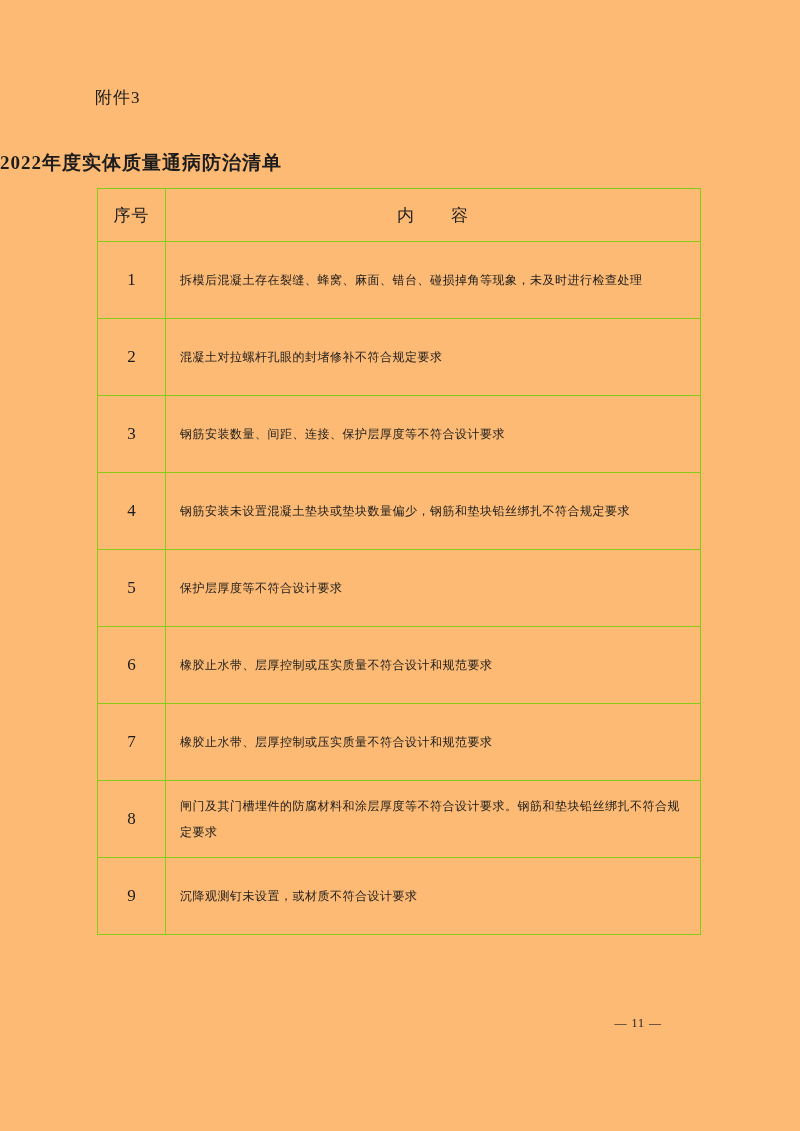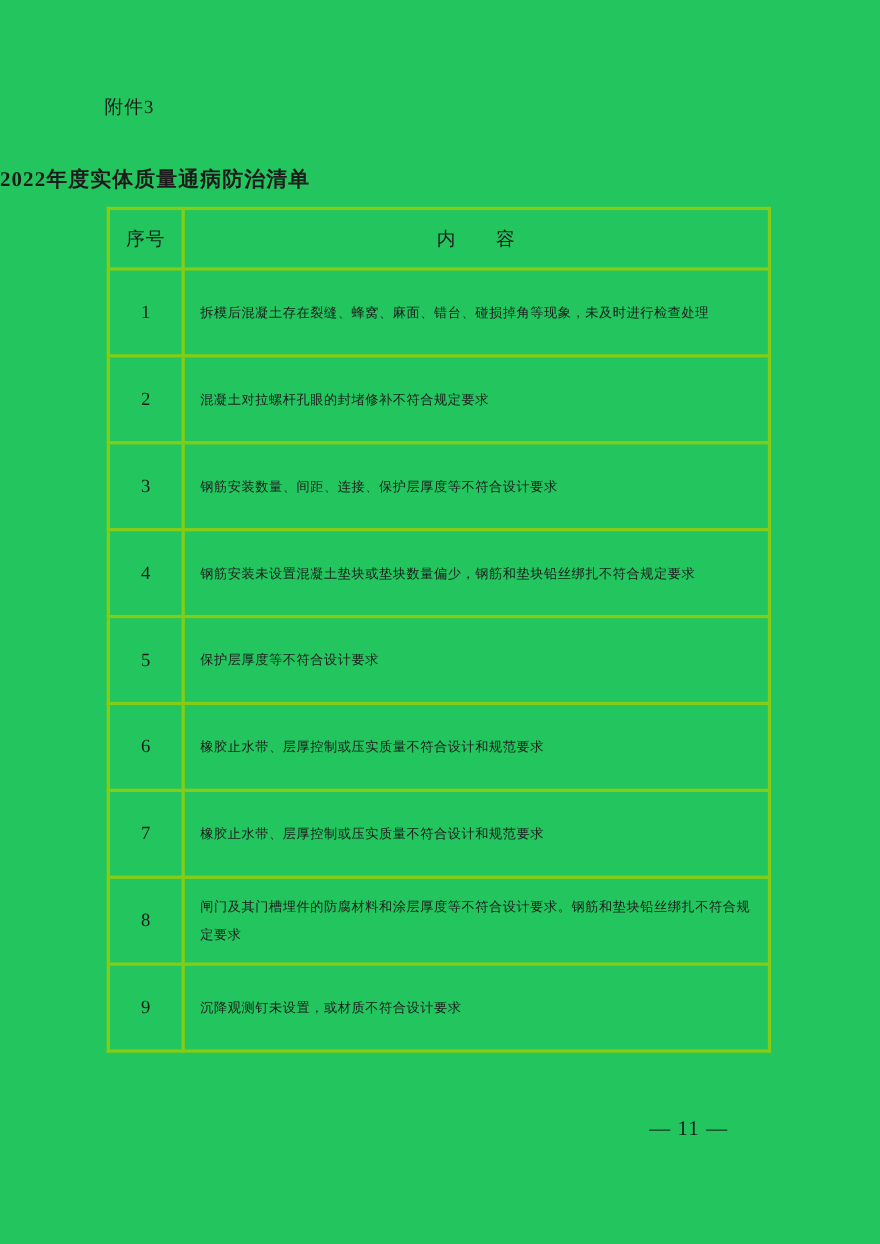--- a/index.html
+++ b/index.html
@@ -4,21 +4,21 @@
 <style>
   html, body {
     margin: 0;
     padding: 0;
     background: #ffffff;
   }
   .page {
     position: relative;
     width: 800px;
     height: 1131px;
-    background: #22c55e;
+    background: #fdba74;
     font-family: "Liberation Serif", "DejaVu Serif", serif;
     color: #1c1c1c;
     overflow: hidden;
   }
   .attachment-label {
     position: absolute;
     left: 95px;
     top: 86px;
     font-size: 17px;
     letter-spacing: 1px;
@@ -34,21 +34,21 @@
   }
   table.doc-table {
     position: absolute;
     left: 97px;
     top: 188px;
     width: 604px;
     border-collapse: collapse;
     table-layout: fixed;
   }
   table.doc-table td, table.doc-table th {
-    border: 3px solid #84cc16;
+    border: 1px solid #84cc16;
     vertical-align: middle;
     font-weight: normal;
   }
   .col-idx { width: 68px; }
   th.header-cell {
     height: 50px;
     font-size: 17px;
     letter-spacing: 1px;
   }
   td.idx-cell {
@@ -59,21 +59,21 @@
     height: 60px;
     padding: 8px 10px 8px 14px;
     font-size: 12px;
     line-height: 26px;
     letter-spacing: 0.5px;
   }
   .page-number {
     position: absolute;
     top: 1016px;
     right: 138px;
-    font-size: 19px;
+    font-size: 12px;
     letter-spacing: 1px;
   }
 </style>
 </head>
 <body>
 
 <div class="page">
 
   <div class="attachment-label">附件3</div>
 

